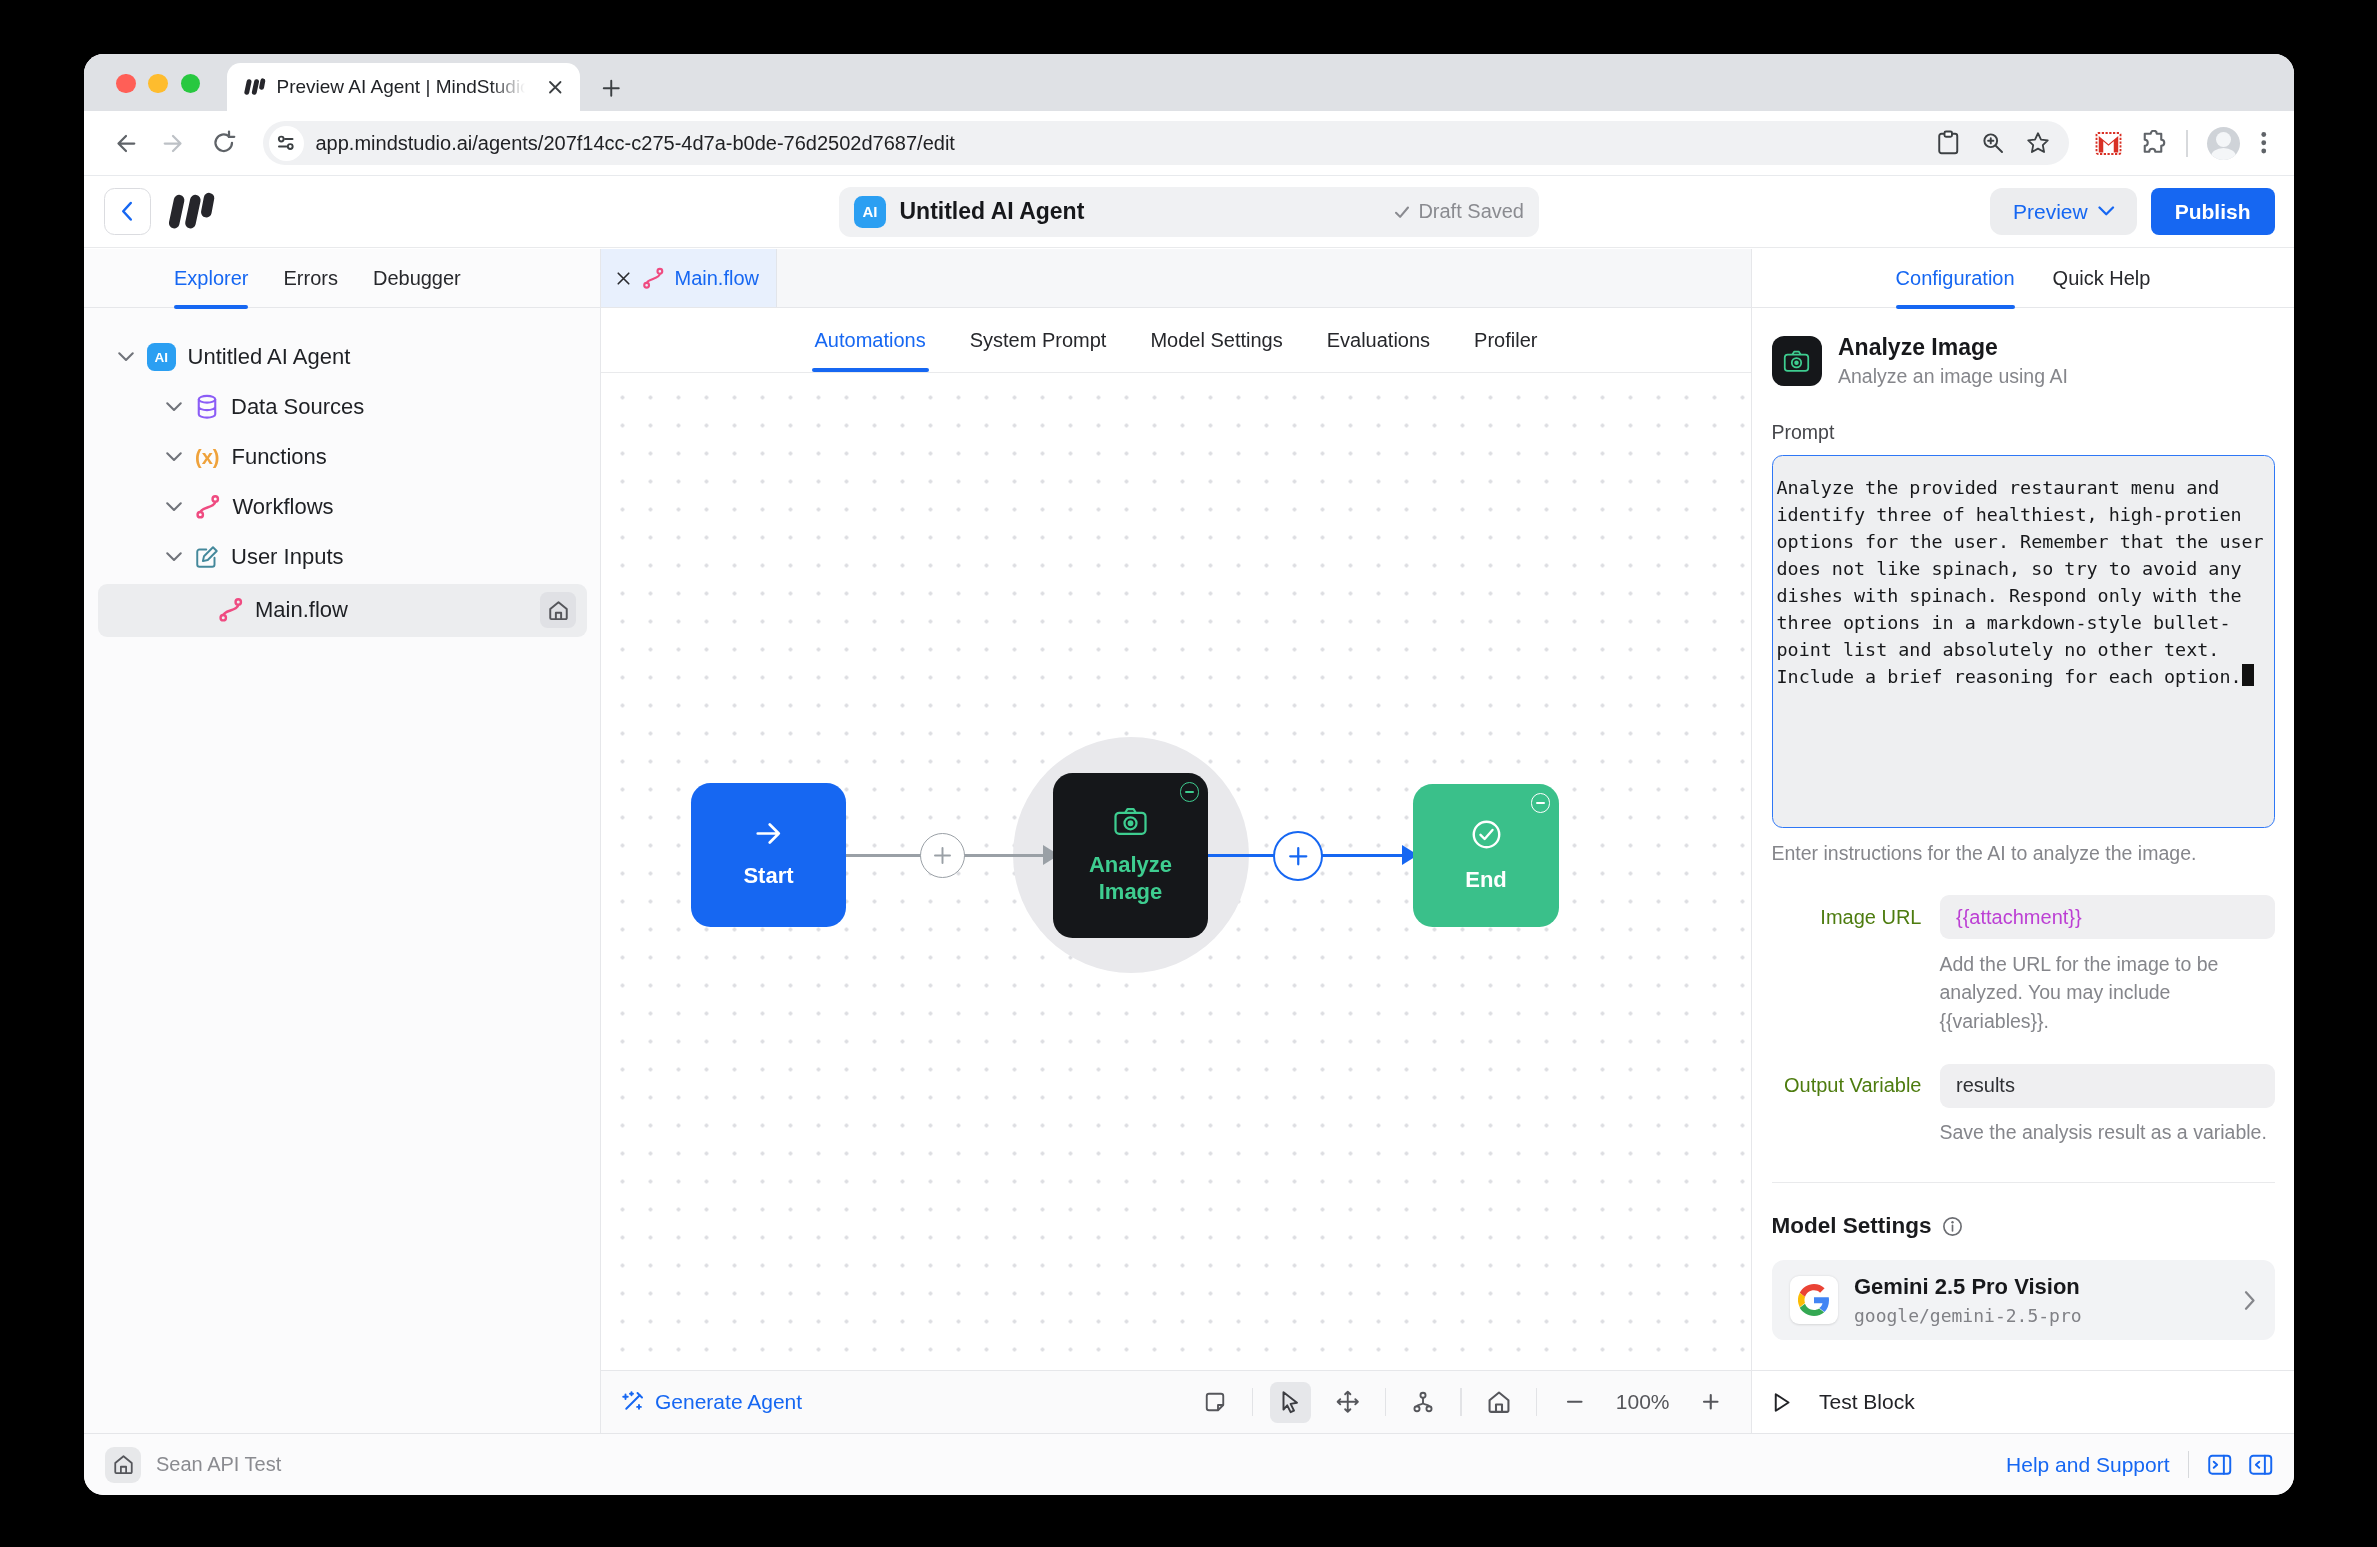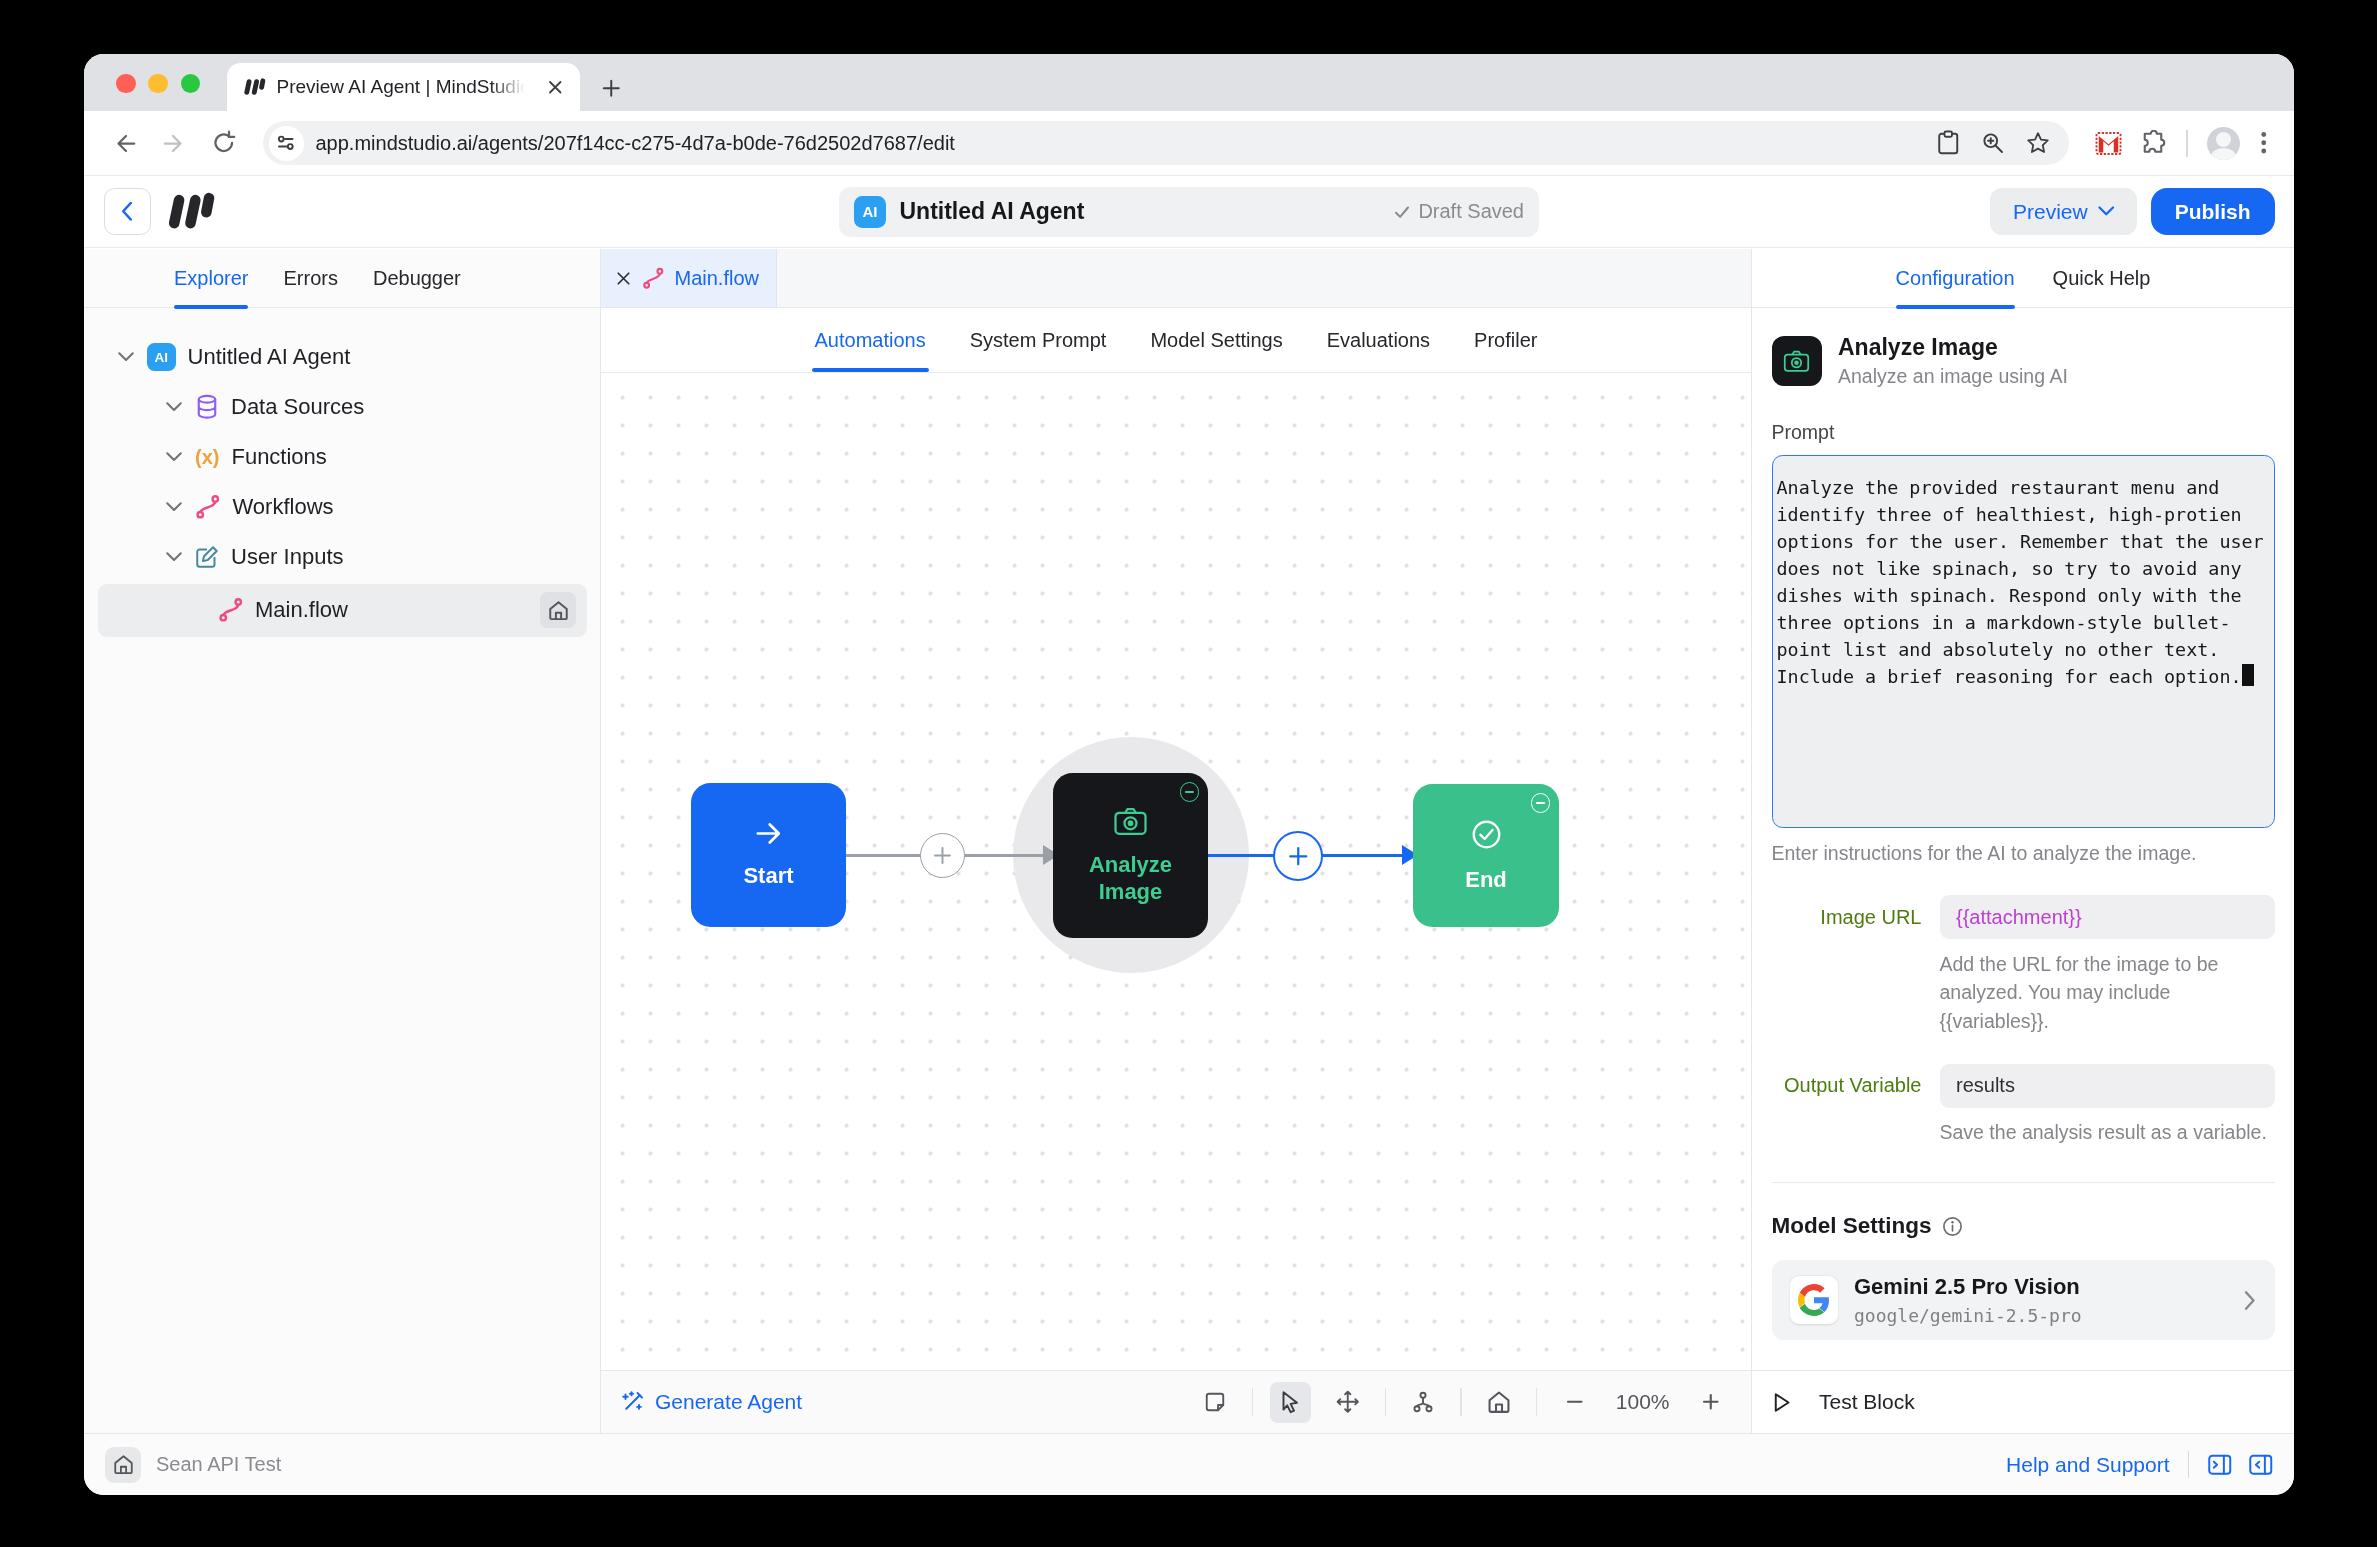--- a/index.html
+++ b/index.html
@@ -43,21 +43,21 @@
   .header-center { position:absolute; left:50%; transform:translateX(-50%); width:700px; height:50px;
     background:#F0F1F3; border-radius:12px; display:flex; align-items:center; padding:0 15px; gap:13.5px; }
   .ai-badge { width:32px; height:32px; border-radius:8.3px; background:#2B9FF2; color:#fff; font-weight:bold;
     font-size:15px; display:flex; align-items:center; justify-content:center; }
   .ai-badge.sm { width:28.6px; height:28.6px; font-size:13.5px; border-radius:7.5px; }
   .agent-title { font-size:23px; font-weight:bold; color:#17181B; }
   .draft { margin-left:auto; display:flex; align-items:center; gap:7.5px; color:#8A8B90; font-size:20px; }
   .header-right { margin-left:auto; display:flex; gap:13.5px; align-items:center; }
   .preview-btn { height:47px; padding:0 22.5px; background:#ECEDEF; border-radius:12px; color:#1667F2;
     font-size:21px; display:flex; align-items:center; gap:10.5px; }
-  .publish-btn { height:47px; padding:0 24px; background:#1667F2; border-radius:16px; color:#fff;
+  .publish-btn { height:47px; padding:0 24px; background:#1667F2; border-radius:8px; color:#fff;
     font-size:21px; font-weight:bold; display:flex; align-items:center; }
 
   
   .content { position:absolute; top:195px; bottom:62px; left:0; right:0; display:flex; }
   .col-tabs { height:59px; border-bottom:1.5px solid #E6E7EA; display:flex; align-items:center; position:relative; }
 
   
   .sidebar { width:517px; background:#FBFBFC; border-right:1.5px solid #E6E7EA; display:flex; flex-direction:column; }
   .sb-tabs { gap:35px; padding-left:90px; }
   .sb-tab { font-size:20px; color:#27282C; height:100%; display:flex; align-items:center; position:relative; }

